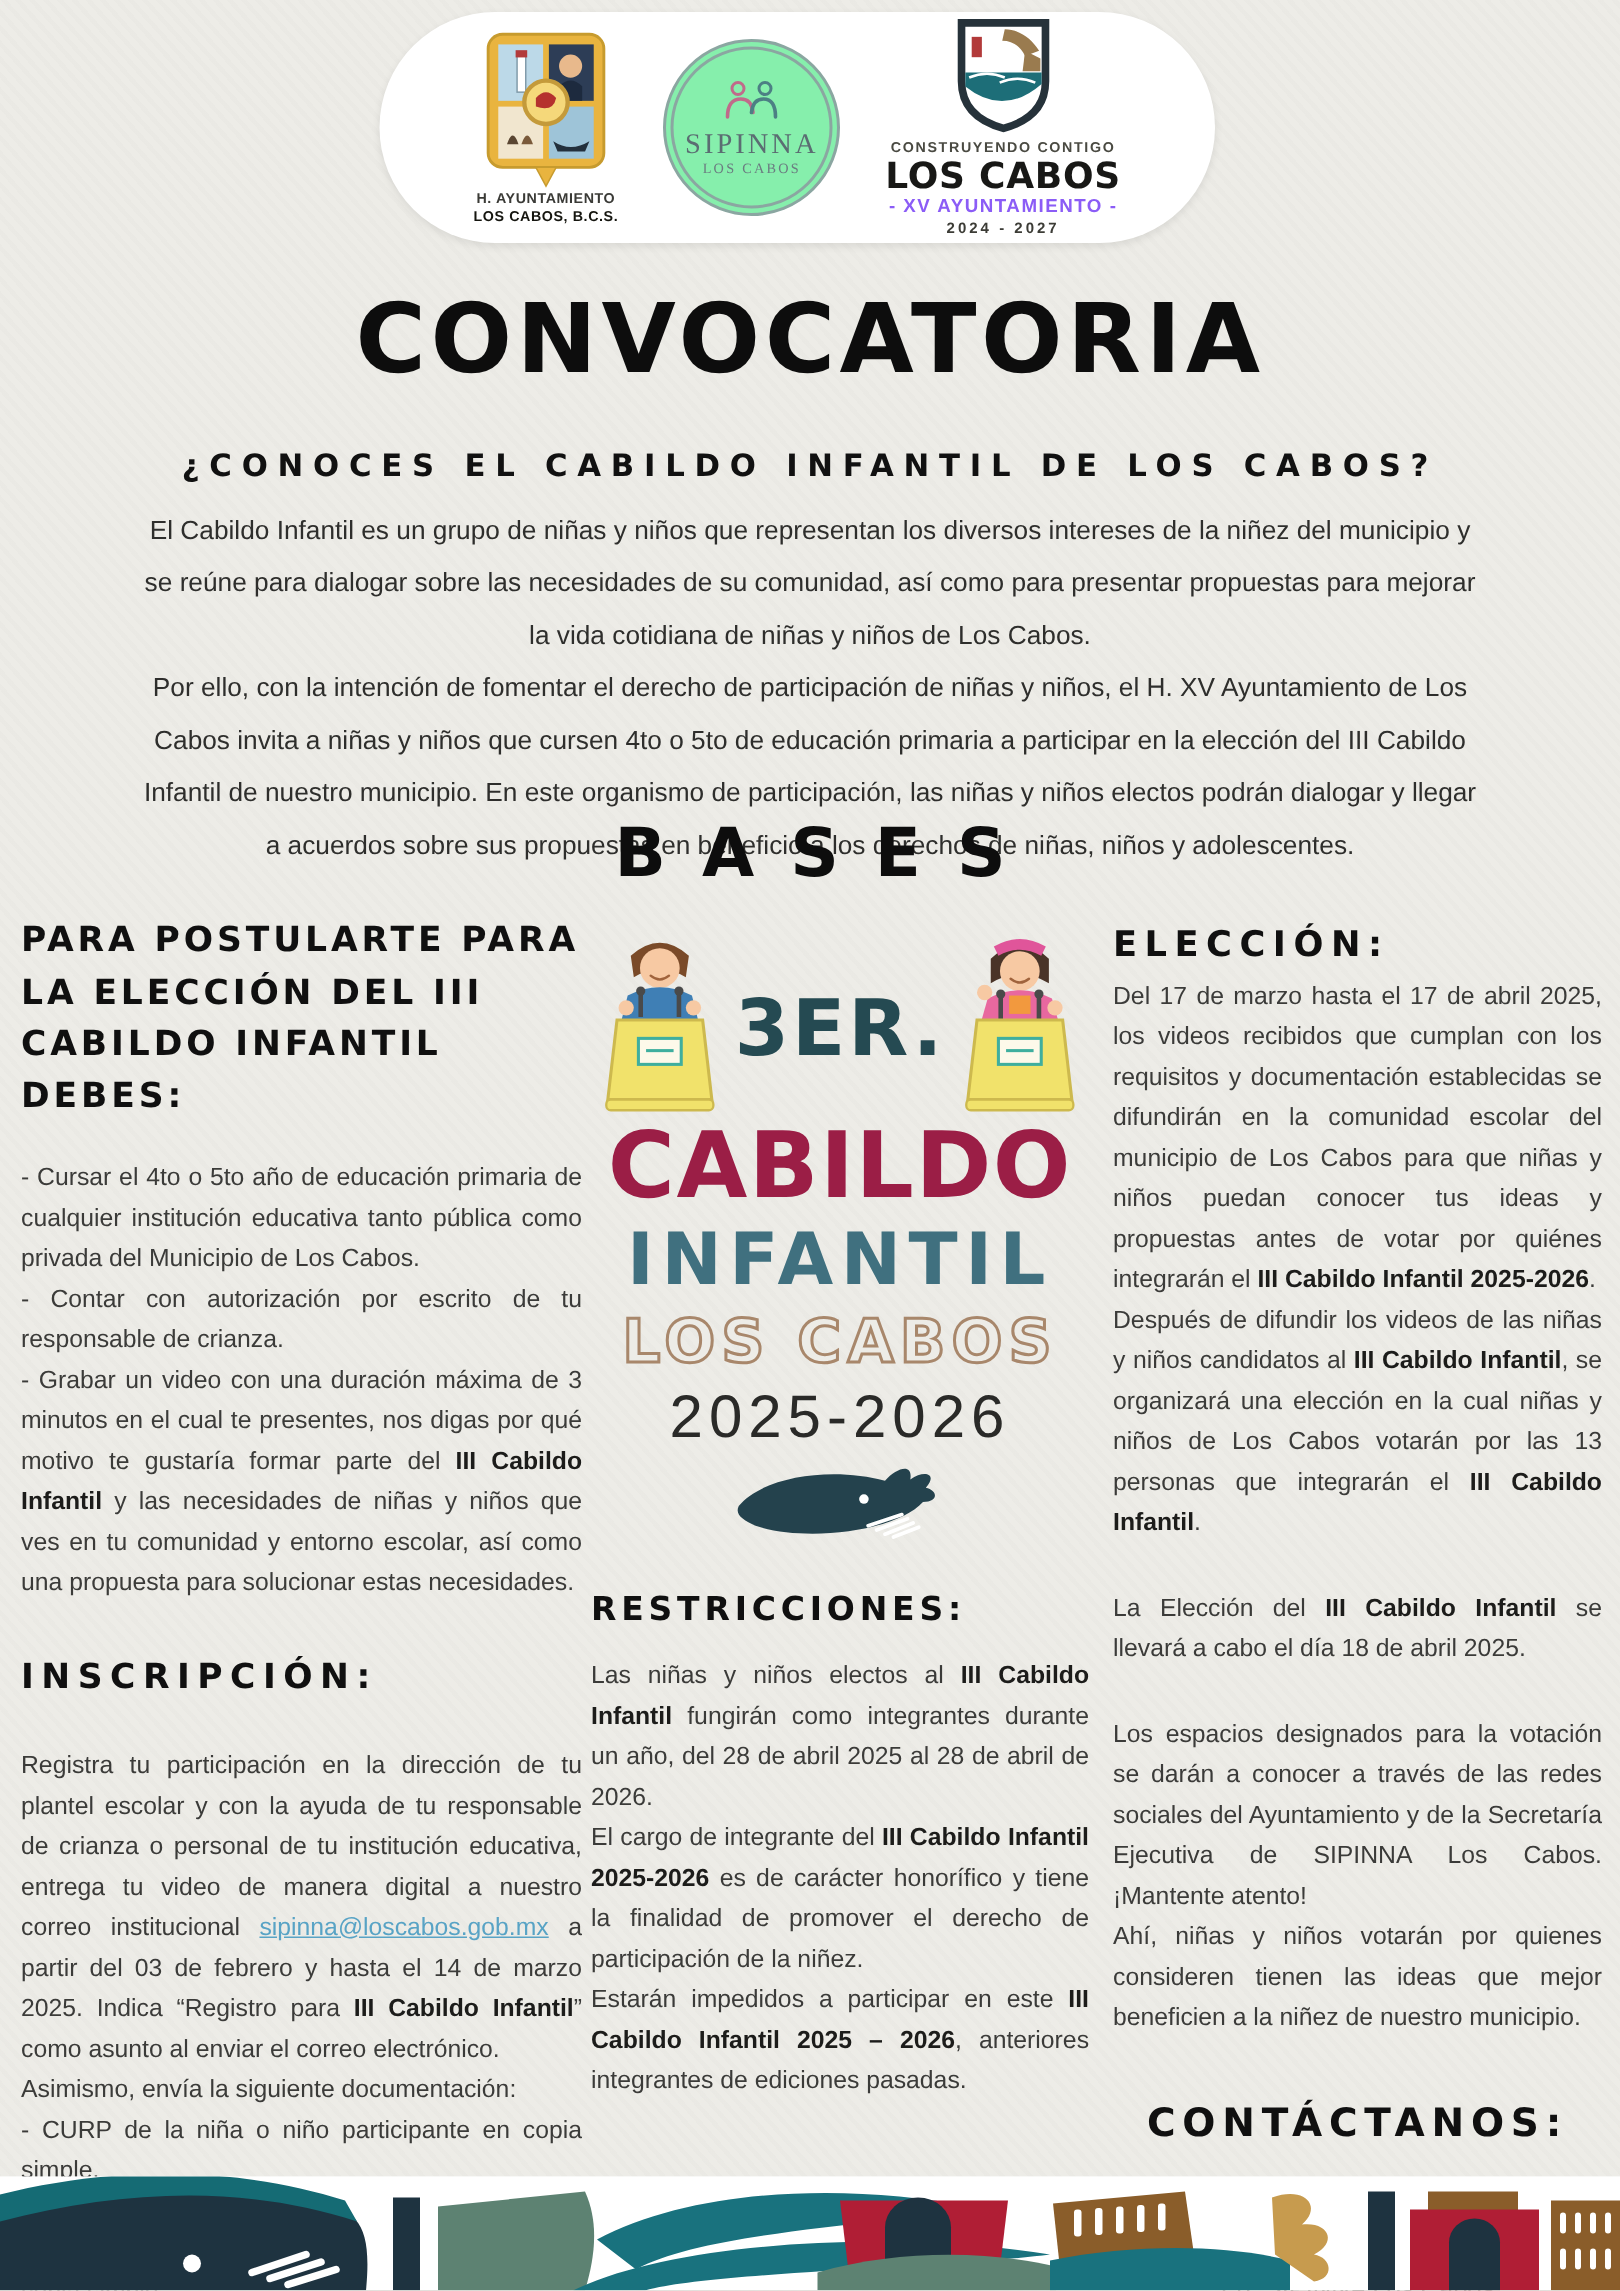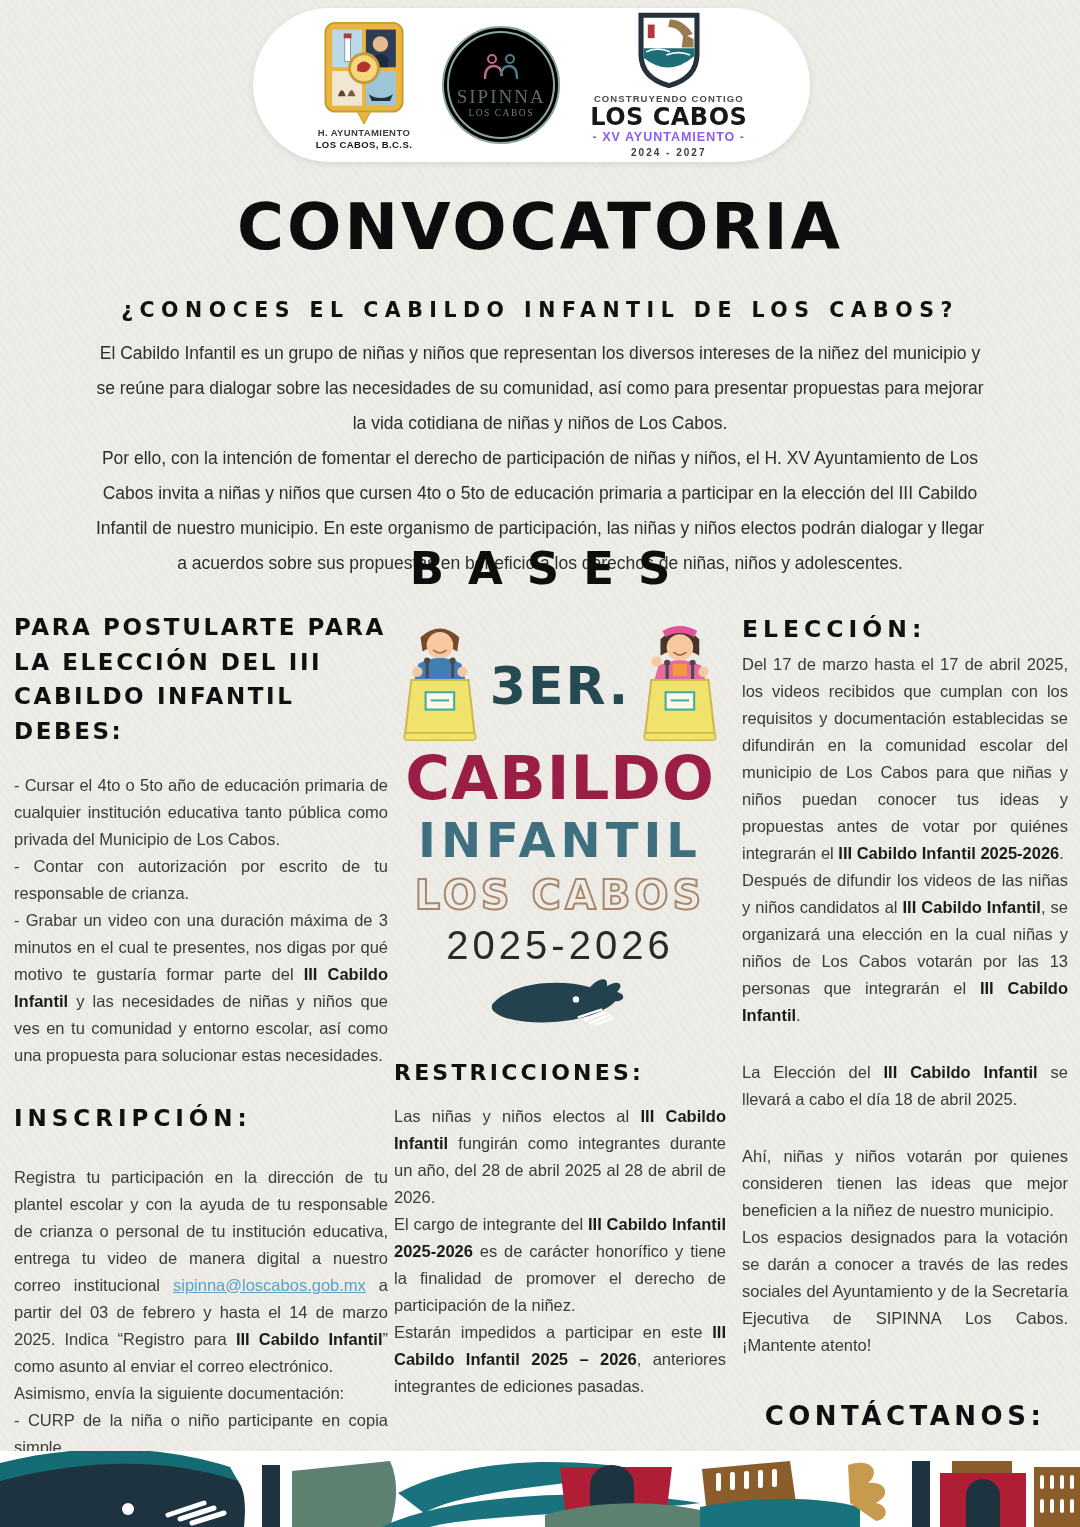--- a/index.html
+++ b/index.html
@@ -19,21 +19,21 @@
     box-shadow:0 2px 6px rgba(0,0,0,.09);
     display:flex; align-items:center; justify-content:center; gap:30px;
   }
   .logo-block { display:flex; flex-direction:column; align-items:center; }
   .logo-caption { text-align:center; line-height:1.25; }
   .cap-sm  { font-size:9.5px; font-weight:600; color:#3a3a36; letter-spacing:.4px; }
   .cap-sm-b{ font-size:9.5px; font-weight:800; color:#15150f; letter-spacing:.4px; }
 
   .sipinna-circle {
     width:118px; height:118px; border-radius:50%;
-    border:7px double #8ba6a1; background:#000000;
+    border:7px double #8ba6a1; background:#86efac;
     display:flex; flex-direction:column; align-items:center; justify-content:center;
   }
   .sipinna-name { font-family:"Liberation Serif", serif; font-size:19px; letter-spacing:2px; color:#5b6d72; margin-top:2px; }
   .sipinna-place{ font-family:"Liberation Serif", serif; font-size:9.5px; letter-spacing:1.5px; color:#6b7c80; }
 
   .lc-tagline { font-size:9.5px; font-weight:700; color:#4a4a42; letter-spacing:1.1px; margin-top:4px; }
   .lc-name    { font-size:24px; font-weight:900; color:#181816; letter-spacing:.5px; line-height:1.05; font-family:"DejaVu Sans", sans-serif; }
   .lc-sub     { font-size:12.5px; font-weight:600; color:#8b5cf6; letter-spacing:1px; }
   .lc-years   { font-size:10px; font-weight:800; color:#3c3c36; letter-spacing:2px; margin-top:1px; }
 
@@ -271,22 +271,22 @@
     <p class="body-text"><span>Estarán impedidos a participar en este </span><span class="seg-b">III Cabildo Infantil 2025 – 2026</span><span>, anteriores integrantes de ediciones pasadas.</span></p>
   </div>
 
   <div class="col-right">
     <div class="sec-heading elec-head">ELECCIÓN:</div>
     <p class="body-text"><span>Del 17 de marzo hasta el 17 de abril 2025, los videos recibidos que cumplan con los requisitos y documentación establecidas se difundirán en la comunidad escolar del municipio de Los Cabos para que niñas y niños puedan conocer tus ideas y propuestas antes de votar por quiénes integrarán el </span><span class="seg-b">III Cabildo Infantil 2025-2026</span><span>.</span></p>
     <p class="body-text"><span>Después de difundir los videos de las niñas y niños candidatos al </span><span class="seg-b">III Cabildo Infantil</span><span>, se organizará una elección en la cual niñas y niños de Los Cabos votarán por las 13 personas que integrarán el </span><span class="seg-b">III Cabildo Infantil</span><span>.</span></p>
     <div class="gap30"></div>
     <p class="body-text"><span>La Elección del </span><span class="seg-b">III Cabildo Infantil</span><span> se llevará a cabo el día 18 de abril 2025.</span></p>
     <div class="gap30"></div>
+    <p class="body-text">Los espacios designados para la votación se darán a conocer a través de las redes sociales del Ayuntamiento y de la Secretaría Ejecutiva de SIPINNA Los Cabos. ¡Mantente atento!</p>
     <p class="body-text">Ahí, niñas y niños votarán por quienes consideren tienen las ideas que mejor beneficien a la niñez de nuestro municipio.</p>
-    <p class="body-text">Los espacios designados para la votación se darán a conocer a través de las redes sociales del Ayuntamiento y de la Secretaría Ejecutiva de SIPINNA Los Cabos. ¡Mantente atento!</p>
 
     <div class="contact-heading">CONTÁCTANOS:</div>
     <p class="contact-line">WhatsApp: 624-122-65-45</p>
     <p class="contact-line"><span class="seg-l">sipinna@loscabos.gob.mx</span></p>
     <p class="contact-line">Fb: SIPINNA Los Cabos</p>
   </div>
 
   <div class="footer-band">
     <svg viewBox="0 0 1080 76" preserveAspectRatio="none">
       <rect width="1080" height="76" fill="#ffffff"></rect>

